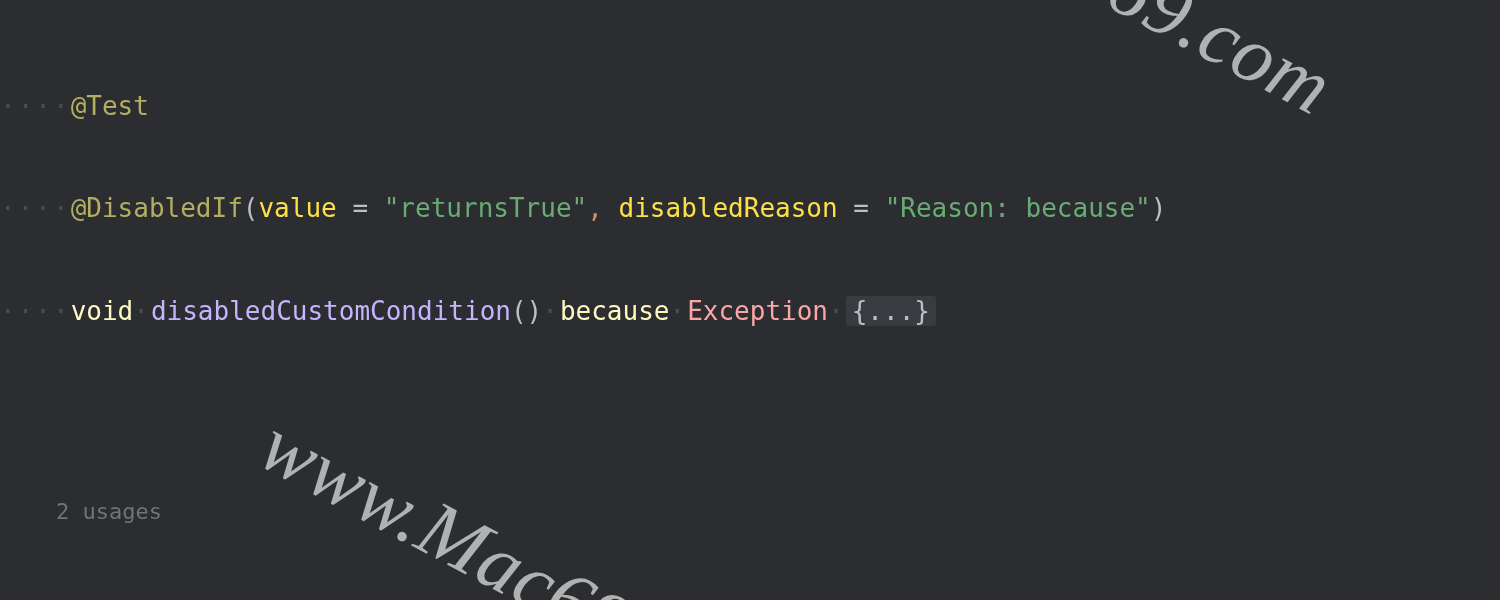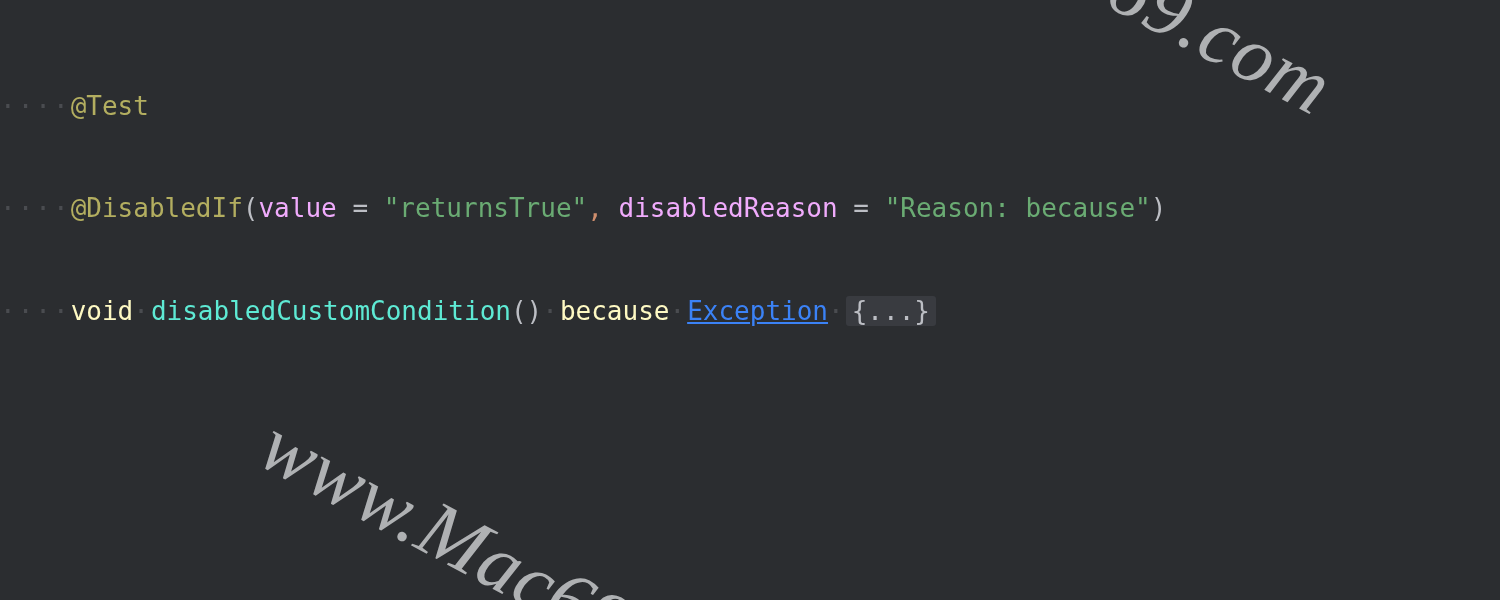--- a/index.html
+++ b/index.html
@@ -23,26 +23,26 @@
     display: block;
     height: 52px;
   }
   .dots {
     color: #4a4c50;
     letter-spacing: 2px;
   }
   .annotation { color: #b3ae60; }
   .keyword { color: #fef9c3; }
   .paren { color: #bcbec4; }
-  .identifier { color: #3b82f6; text-decoration: underline; }
-  .param { color: #f0abfc; }
+  .identifier { color: #fca5a5; }
+  .param { color: #fde047; }
   .eq { color: #bcbec4; }
   .string { color: #6aab73; }
   .comma { color: #cf8e6d; }
-  .method-decl { color: #5eead4; }
+  .method-decl { color: #c4b5fd; }
   .folded {
     background: #393b40;
     color: #bcbec4;
     padding: 0 6px;
     border-radius: 3px;
   }
   .hint {
     color: #6f737a;
     font-size: 22px;
     padding-left: 56px;
@@ -70,19 +70,20 @@
   }
 </style>
 </head>
 <body>
 
 <div class="code-area">
 <span class="line"><span class="dots">····</span><span class="annotation">@Test</span></span>
 <span class="line"><span class="dots">····</span><span class="annotation">@DisabledIf</span><span class="paren">(</span><span class="param">value</span><span class="eq"> = </span><span class="string">"returnsTrue"</span><span class="comma">,</span><span> </span><span class="param">disabledReason</span><span class="eq"> = </span><span class="string">"Reason: because"</span><span class="paren">)</span></span>
 <span class="line"><span class="dots">····</span><span class="keyword">void</span><span class="dots">·</span><span class="method-decl">disabledCustomCondition</span><span class="paren">()</span><span class="dots">·</span><span class="keyword">because</span><span class="dots">·</span><span class="identifier">Exception</span><span class="dots">·</span><span class="folded">{...}</span></span>
 <span class="line"></span>
+<span class="line hint">2 usages</span>
 <span class="line"></span>
 
 
 </div>
 
 <div class="watermark wm1">ac69.com</div>
 <div class="watermark wm2">www.Mac69.c</div>
 
 </body></html>

